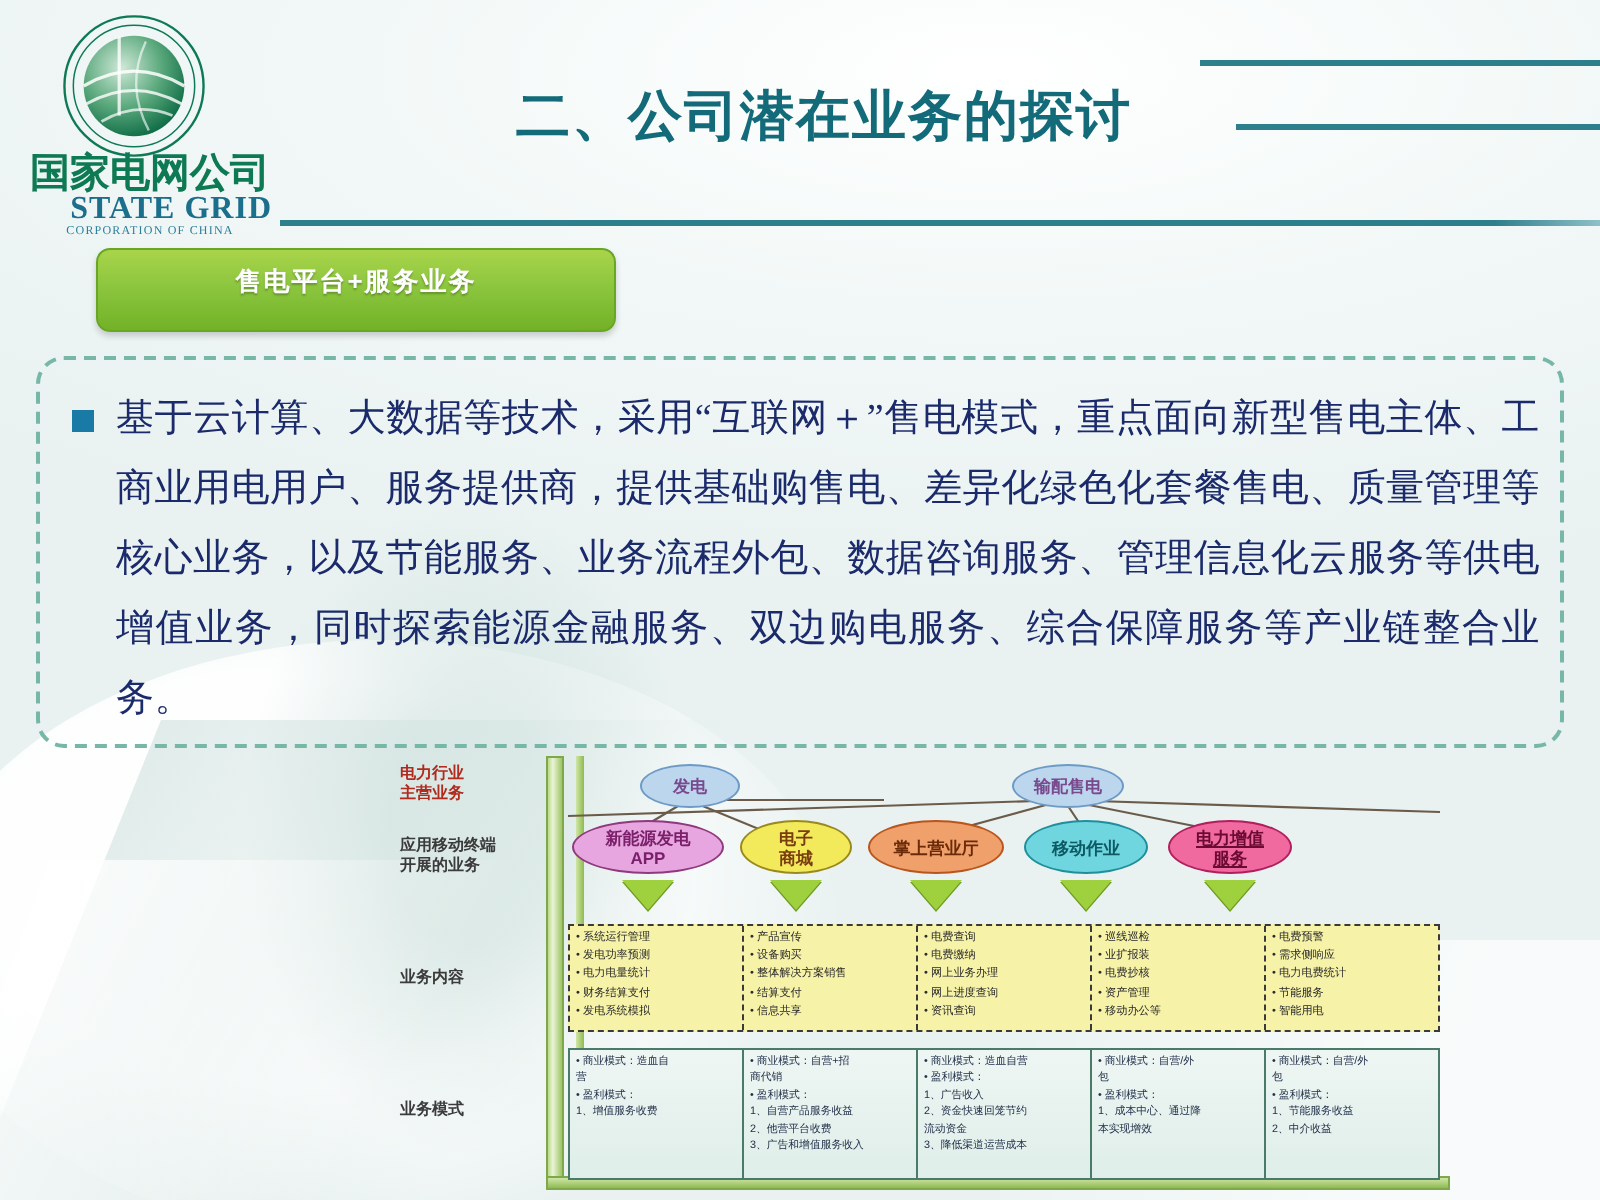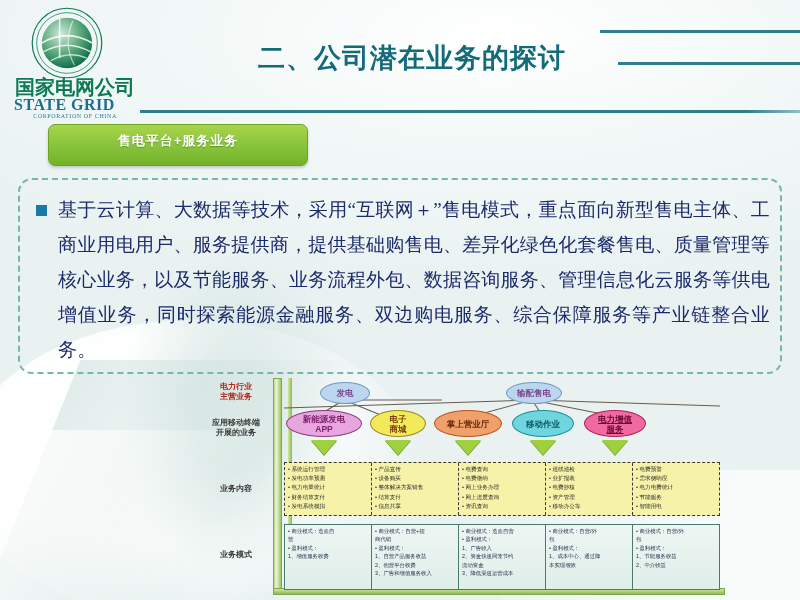--- a/index.html
+++ b/index.html
@@ -30,21 +30,21 @@
     background:radial-gradient(ellipse at 50% 50%, rgba(200,222,217,.55) 25%, rgba(200,222,217,0) 70%);}
   .sw5{right:0;top:470px;width:300px;height:130px;
     background:linear-gradient(110deg, rgba(255,255,255,0) 0%, rgba(255,255,255,.7) 70%);}
 
   
   .logo-wrap{position:absolute;left:8px;top:4px;width:130px;height:118px;}
   .globe{position:absolute;left:22px;top:2px;width:74px;height:74px;}
   .sg-cn{position:absolute;left:6px;top:74px;width:122px;text-align:center;
          font-size:20px;font-weight:bold;color:#0e7a53;letter-spacing:0px;
          font-family:"Liberation Sans","DejaVu Sans",sans-serif;line-height:19px;}
-  .sg-en{position:absolute;left:6px;top:92px;width:122px;text-align:left;
+  .sg-en{position:absolute;left:6px;top:92px;width:122px;text-align:right;
          font-family:"Liberation Serif","DejaVu Serif",serif;
          font-size:16px;font-weight:bold;color:#1b6f8c;letter-spacing:.5px;line-height:17px;}
   .sg-sub{position:absolute;left:6px;top:109px;width:122px;text-align:center;
           font-family:"Liberation Serif","DejaVu Serif",serif;
           font-size:6px;color:#2b7f9b;letter-spacing:.6px;}
 
   .slide-title{
     position:absolute;left:258px;top:40px;width:520px;
     font-size:27px;font-weight:bold;color:#136b7a;
     letter-spacing:1px;white-space:nowrap;
@@ -80,21 +80,21 @@
   .body-text{
     position:absolute;left:58px;top:192px;width:712px;
     font-size:19px;line-height:35px;color:#1b2a6b;
     text-align:justify;letter-spacing:.2px;
     font-family:Liberation Serif, serif;
   }
 
   
   .diagram{position:absolute;left:200px;top:378px;width:520px;height:216px;}
   .row-label{
-    position:absolute;text-align:center;color:#3b3b3b;font-size:8px;line-height:10px;
+    position:absolute;color:#3b3b3b;font-size:8px;line-height:10px;
     font-weight:bold;width:72px;
   }
   .rl-red{color:#b02a1e;}
   .axis-bar{
     position:absolute;left:73px;top:0px;width:9px;height:216px;
     background:linear-gradient(90deg,#b9d98a 0%,#eaf4d6 35%,#9cc463 100%);
     border:1px solid #7fa84a;box-sizing:border-box;
   }
   .axis-bar2{
     position:absolute;left:88px;top:0px;width:4px;height:216px;

